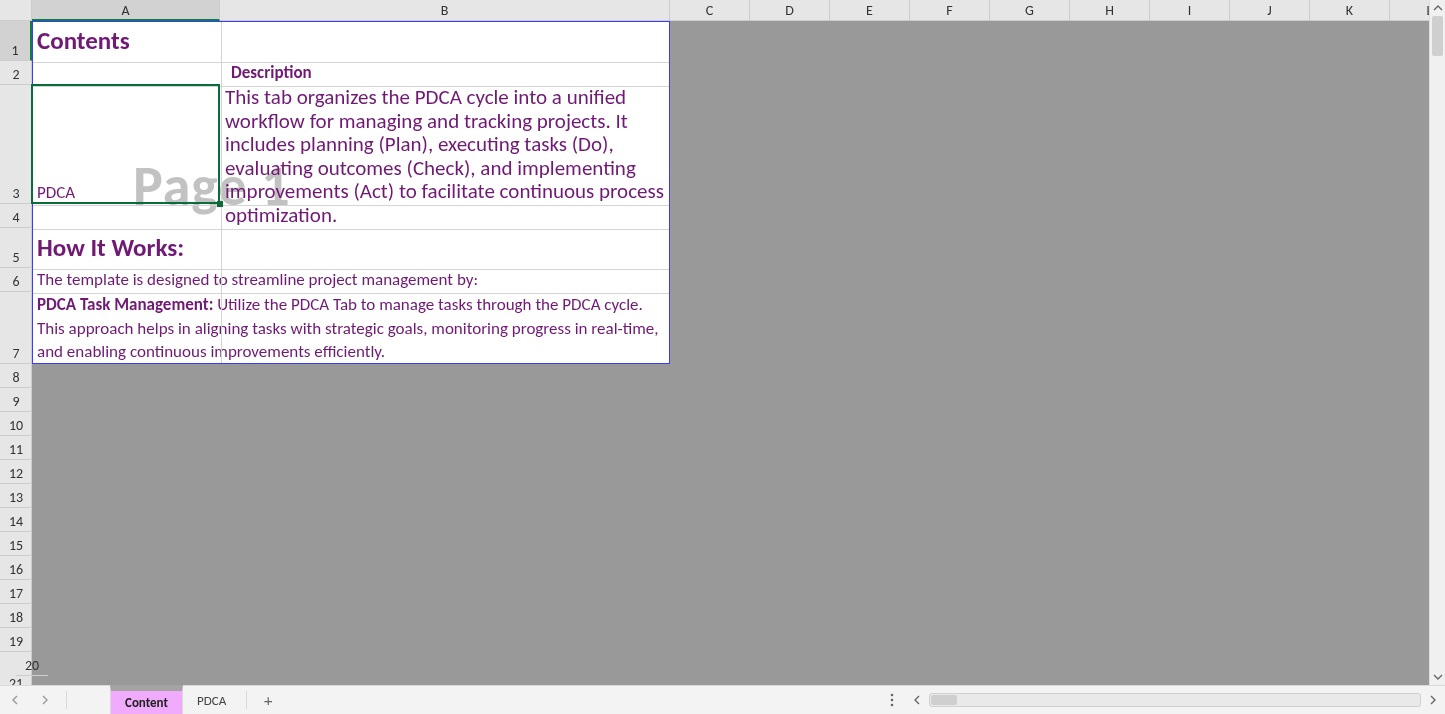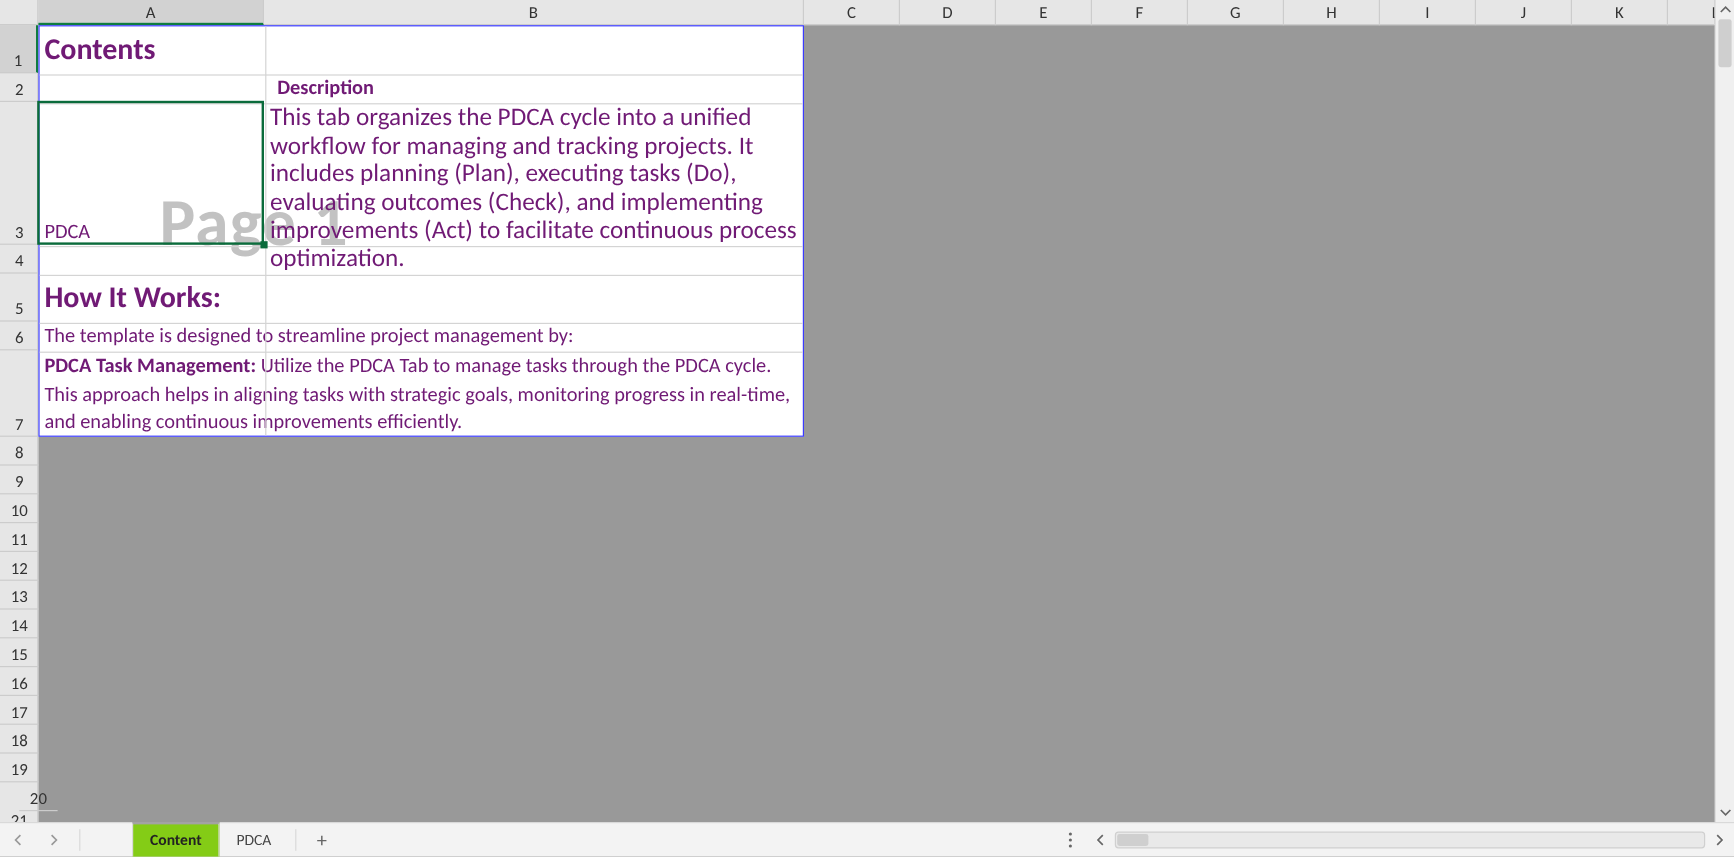--- a/index.html
+++ b/index.html
@@ -91,22 +91,22 @@
     font-size:13px;
   }
   .nav-arrows { width:110px; display:flex; align-items:center; }
   .nav-btn { width:30px; height:29px; display:flex; align-items:center; justify-content:center; color:#888; }
   .sep { width:1px; height:18px; background:#d9d9d9; margin:0 6px; align-self:center; }
   .tab {
     padding: 0 14px; display:flex; align-items:center; height:29px;
     color:#444; cursor:pointer;
   }
   .tab.active {
-    background:#84cc16; border:1px solid #d9d9d9; border-bottom:none;
-    border-top:2px solid #a3a3a3; font-weight:600; color:#222;
+    background:#f0abfc; border:1px solid #d9d9d9; border-bottom:none;
+    border-top:6px solid #a3a3a3; font-weight:600; color:#222;
     margin-top:-1px;
   }
   .new-tab { width:30px; display:flex; align-items:center; justify-content:center; color:#666; cursor:pointer; font-size:17px; }
   .tab-spacer { flex:1; }
   .tab-dots { width:26px; display:flex; align-items:center; justify-content:center; color:#666; }
   .hscroll-zone { width:540px; display:flex; align-items:center; padding:0 4px; gap:4px; }
   .hscroll { flex:1; height:14px; background:#e9e9e9; border:1px solid #d0d0d0; border-radius:3px; position:relative; }
   .hscroll-thumb { position:absolute; left:1px; top:1px; bottom:1px; width:26px; background:#cfcfcf; border-radius:2px; }
   .hscroll-arrow { width:16px; height:16px; display:flex; align-items:center; justify-content:center; color:#666; }
   

